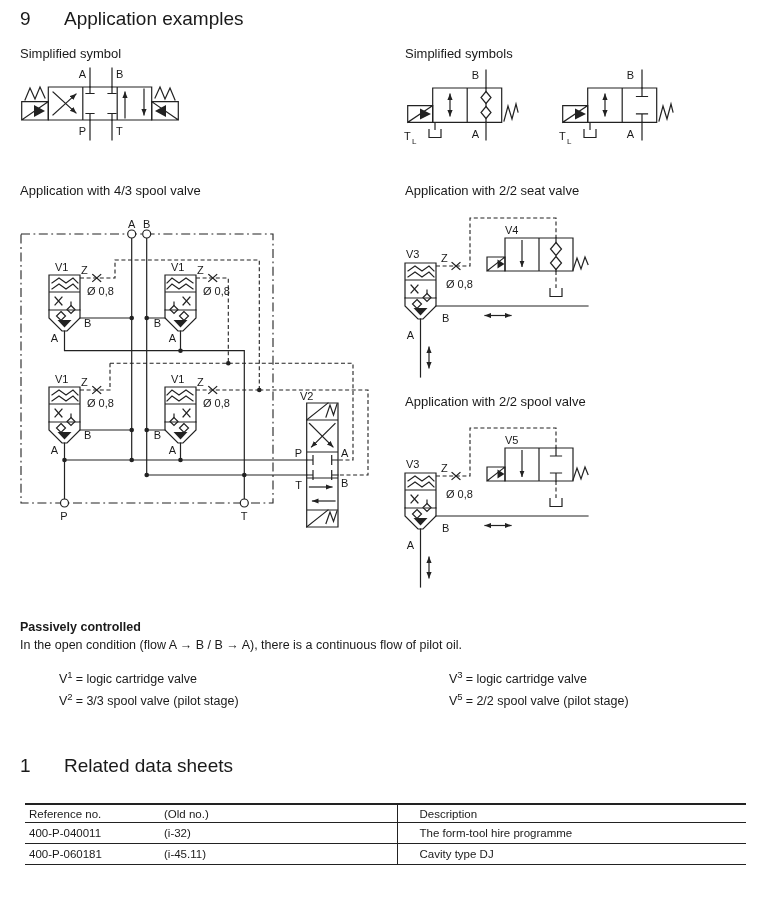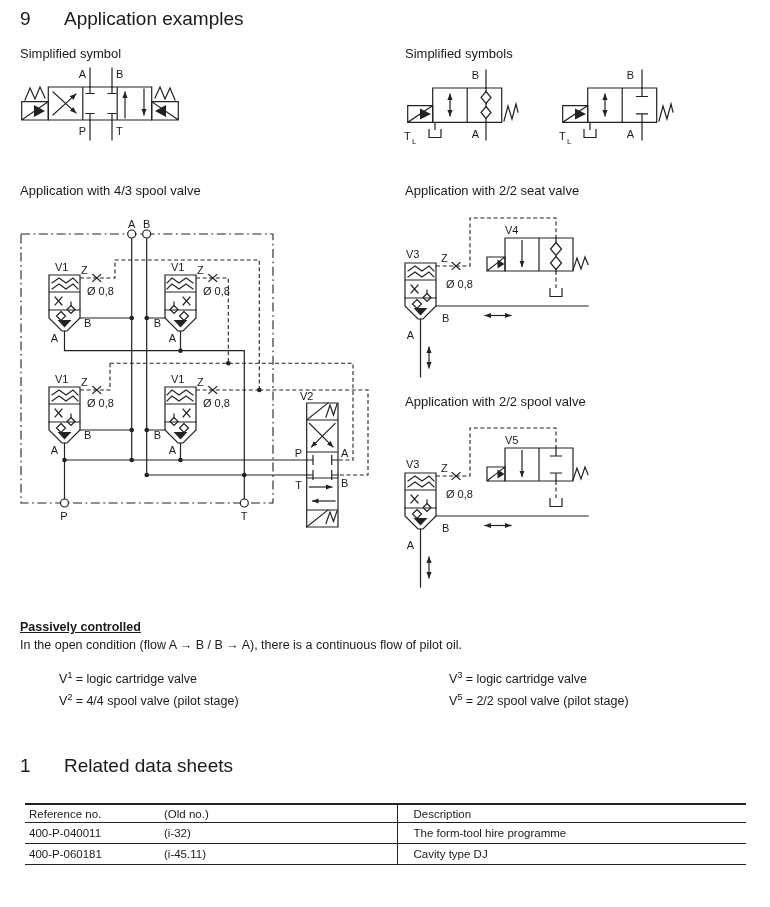--- a/index.html
+++ b/index.html
@@ -1,41 +1,41 @@
 <!DOCTYPE html>
 <html><head>
 <meta charset="utf-8">
 <style>
   html,body{margin:0;padding:0;background:#fff;}
   .page{position:relative;width:770px;height:907px;background:#fff;color:#1a1a1a;
         font-family:"Liberation Sans",sans-serif;overflow:hidden;}
   .abs{position:absolute;}
   .h1{font-size:19px;white-space:nowrap;}
   .lbl{font-size:13px;white-space:nowrap;}
-  .bold{font-weight:bold;text-decoration:underline;}
+  .bold{font-weight:bold;}
   .body-txt{font-size:12.5px;white-space:nowrap;}
   .legend{font-size:12.5px;line-height:17px;white-space:nowrap;margin-left:39px;}
   .legend sup{font-size:9.5px;}
   .legend .eq{margin-left:3px;}
   svg.diag{position:absolute;overflow:visible;}
   .ln{stroke:#222;stroke-width:1.2;fill:none;stroke-linecap:square;}
   .dsh{stroke:#222;stroke-width:1.1;fill:none;stroke-dasharray:4 2.6;}
   .dd{stroke:#222;stroke-width:1.1;fill:none;stroke-dasharray:9 3.5 1.8 3.5;}
   .dot{fill:#222;stroke:none;}
   .blk{fill:#222;stroke:none;}
   .port{fill:#fff;stroke:#222;stroke-width:1.2;}
   text{font-family:"Liberation Sans",sans-serif;font-size:11px;fill:#1a1a1a;stroke:none;}
   text.sm{font-size:8px;}
   .tbl{position:absolute;left:25px;top:803px;width:721px;border-collapse:collapse;
        font-size:11.5px;border-top:2px solid #222;border-bottom:1.5px solid #222;table-layout:fixed;}
   .tbl th,.tbl td{border-bottom:1px solid #222;text-align:left;font-weight:normal;
        padding:0 4px 0 4px;white-space:nowrap;overflow:hidden;}
   .tbl th{height:17px;margin-top:29px;}
   .tbl td{height:20px;}
-  .tbl .c3{border-left:1px solid #222;padding-left:16px;}
+  .tbl .c3{border-left:1px solid #222;padding-left:22px;}
 </style>
 </head>
 <body>
 
 <div class="page">
 
   <svg width="0" height="0" style="position:absolute" aria-hidden="true">
     <defs>
       <marker id="arr" markerWidth="8" markerHeight="7" refX="6" refY="2.6" orient="auto-start-reverse" markerUnits="userSpaceOnUse">
         <path d="M0,0 L6.5,2.6 L0,5.2 Z" fill="#222"></path>
@@ -266,21 +266,21 @@
     <text x="442" y="532">B</text>
     <text x="414" y="549" text-anchor="end">A</text>
     <text x="505" y="444">V5</text>
   </svg>
 
   <div class="abs body-txt bold" style="left:20px;top:620px">Passively controlled</div>
   <div class="abs body-txt" style="left:20px;top:638px">In the open condition (flow A → B / B → A), there is a continuous flow of pilot oil.</div>
 
   <div class="abs legend" style="left:20px;top:666px">
     <div><span>V</span><sup>1</sup><span class="eq">= logic cartridge valve</span></div>
-    <div><span>V</span><sup>2</sup><span class="eq">= 4/4 spool valve (pilot stage)</span></div>
+    <div><span>V</span><sup>2</sup><span class="eq">= 3/3 spool valve (pilot stage)</span></div>
   </div>
   <div class="abs legend" style="left:410px;top:666px">
     <div><span>V</span><sup>3</sup><span class="eq">= logic cartridge valve</span></div>
     <div><span>V</span><sup>5</sup><span class="eq">= 2/2 spool valve (pilot stage)</span></div>
   </div>
 
   <div class="abs h1" style="left:20px;top:755px">1</div>
   <div class="abs h1" style="left:64px;top:755px">Related data sheets</div>
 
   <table class="tbl">

